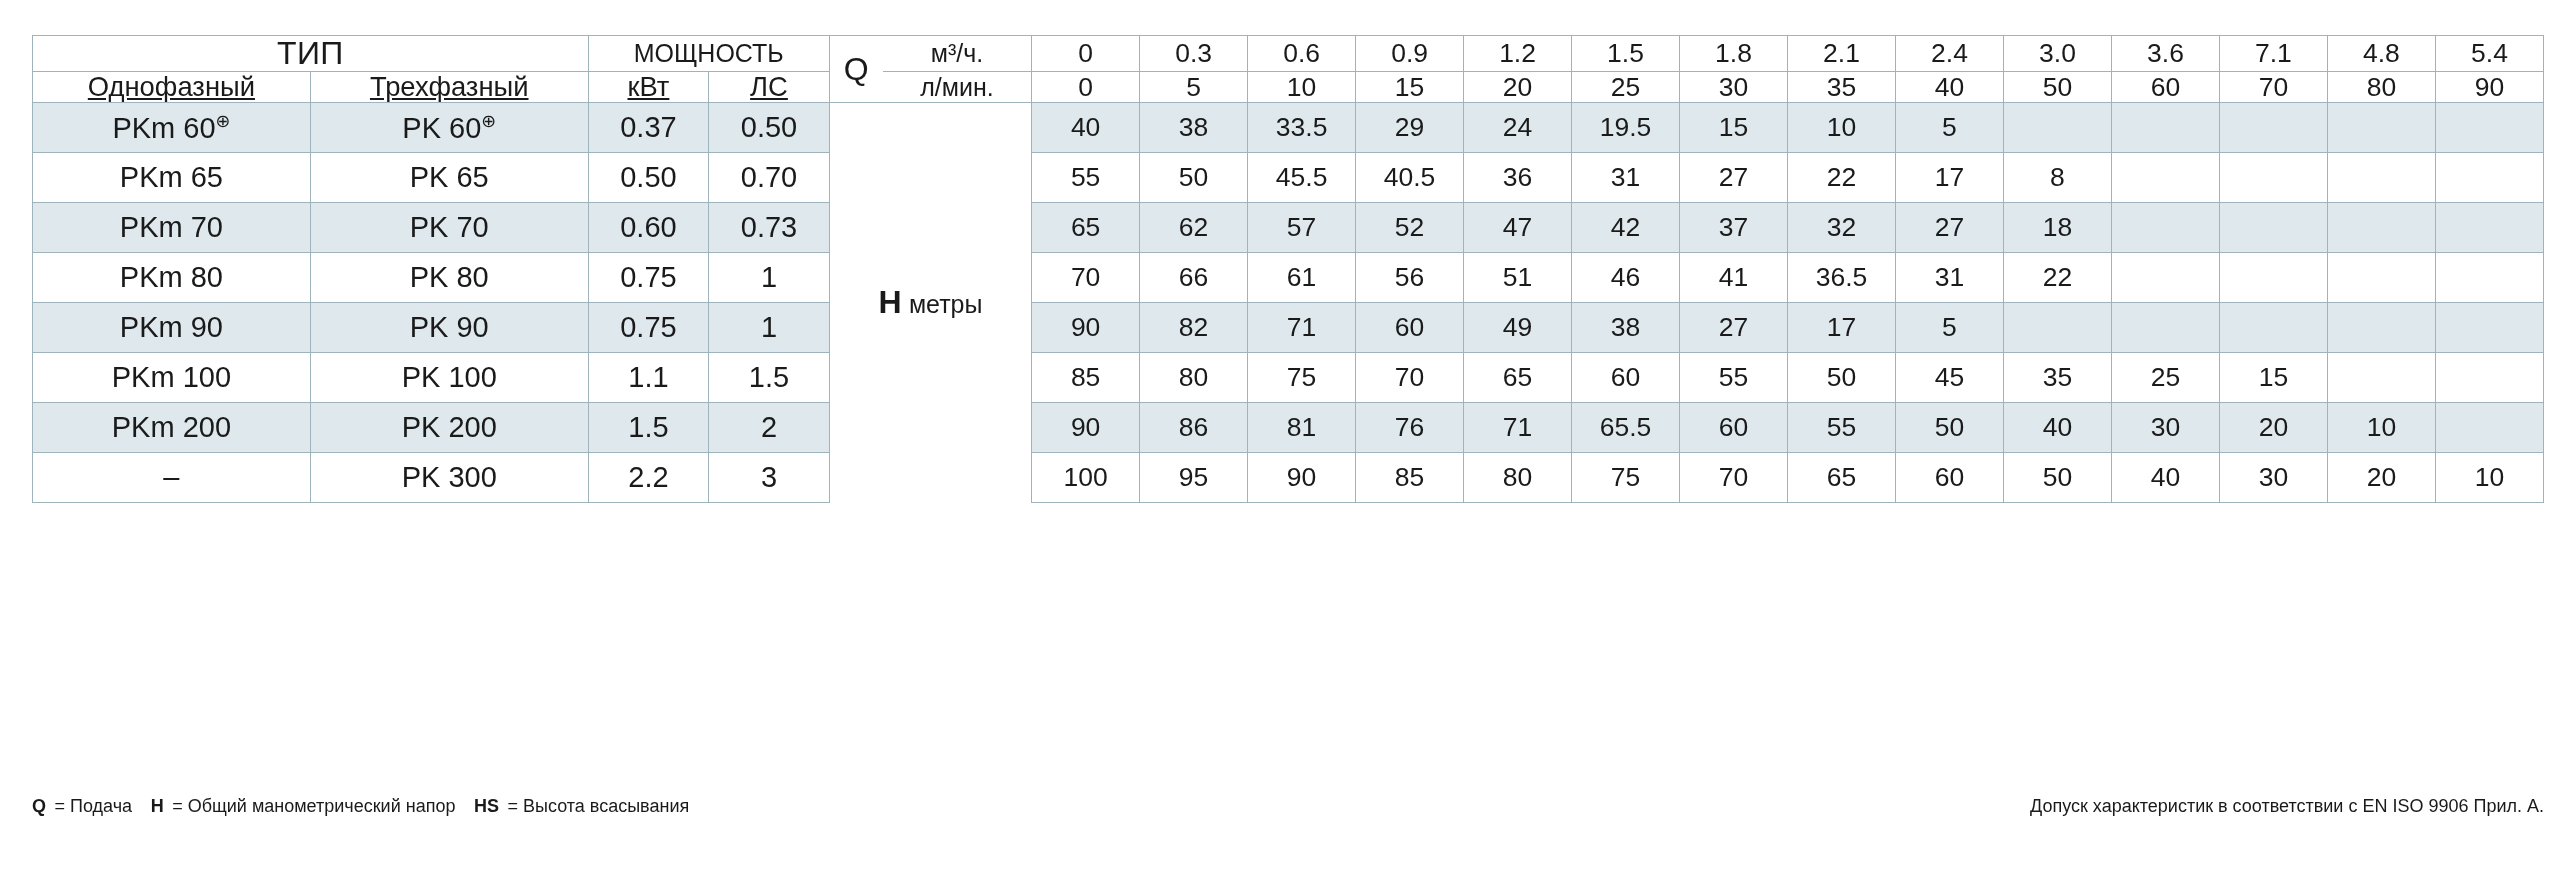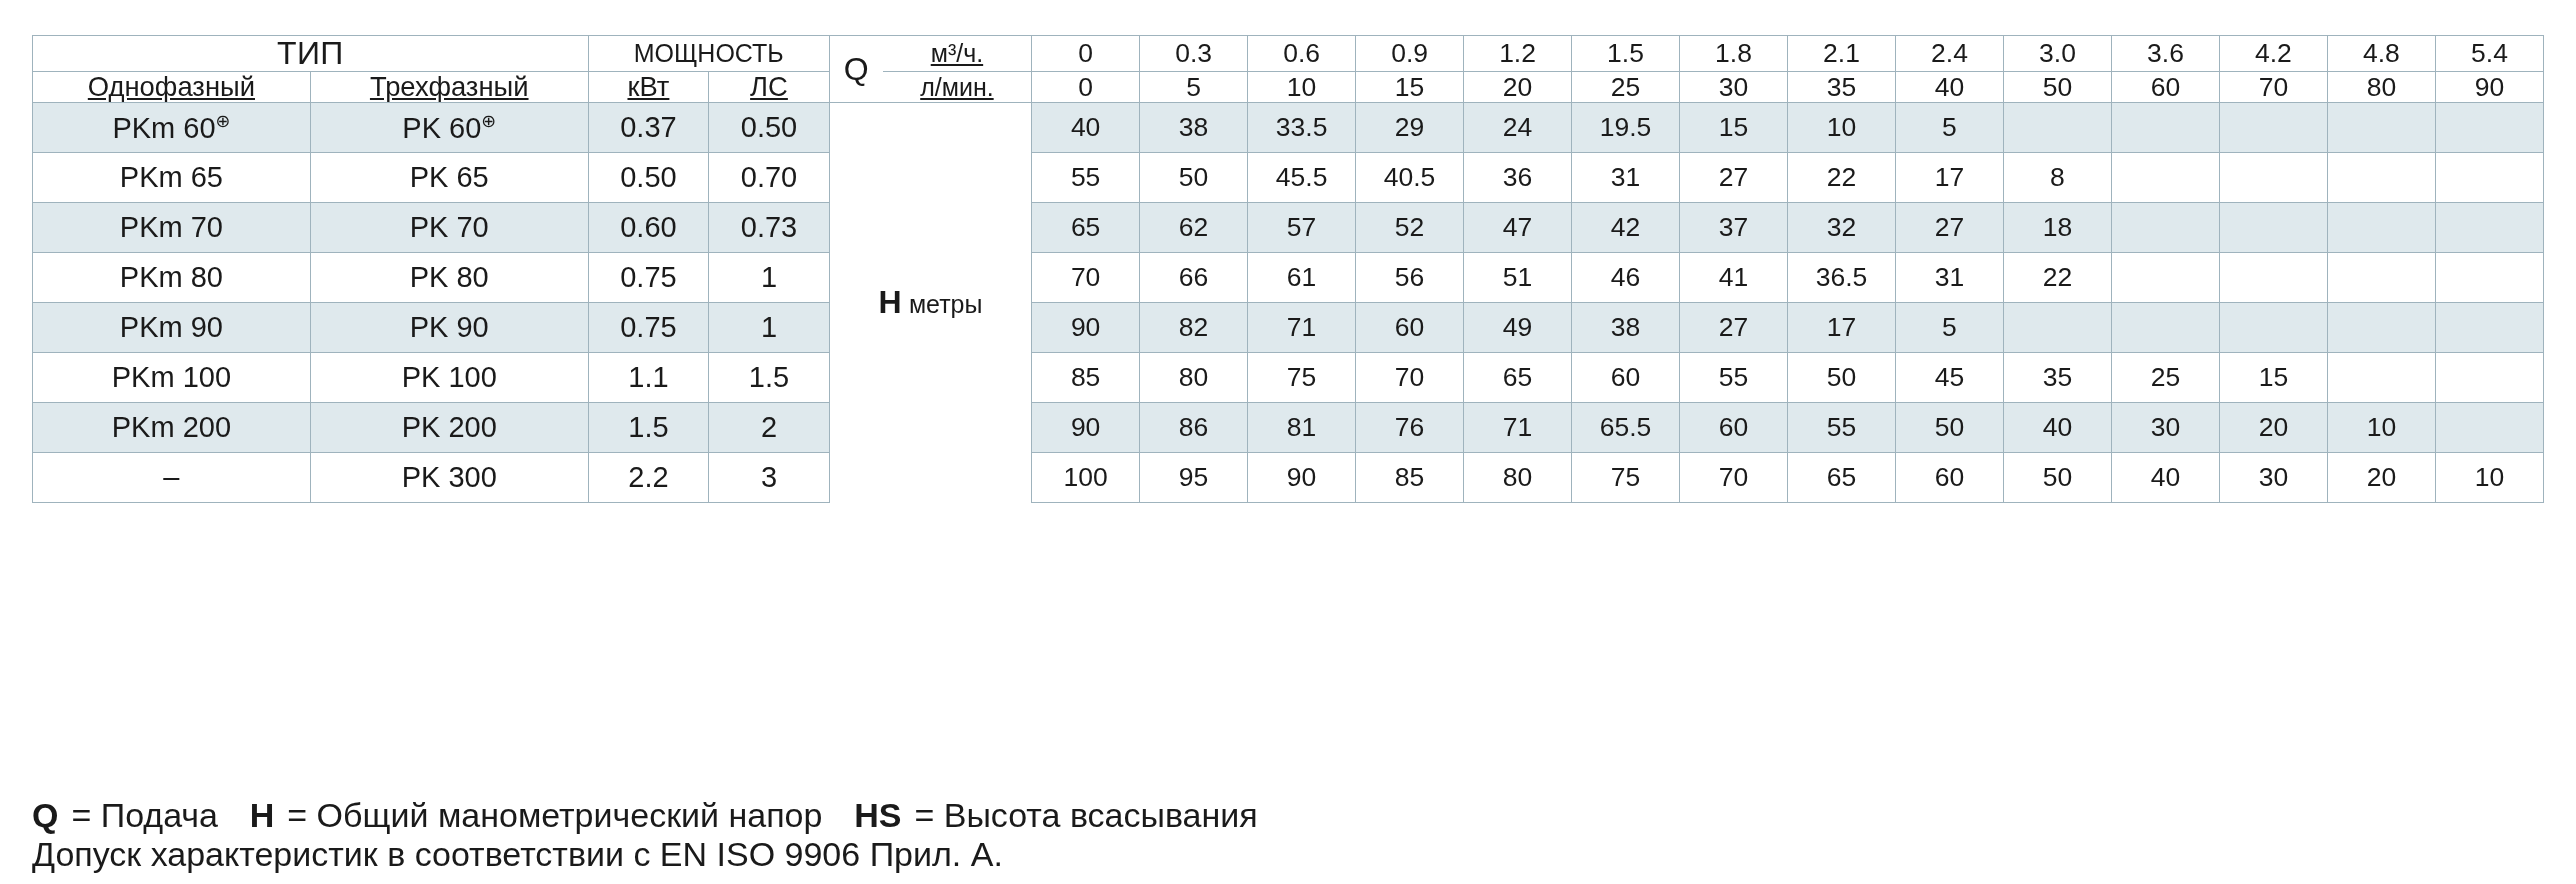--- a/index.html
+++ b/index.html
@@ -49,21 +49,20 @@
   }
   .hdr-pow {
     font-weight: bold;
     font-size: 25px;
   }
   .unit-cell {
     font-size: 25px;
     text-align: right;
     padding-right: 12.4px;
     white-space: nowrap;
-    text-decoration: underline;
   }
   .qcell {
     font-weight: bold;
     font-size: 32px;
     border-right: none !important;
     width: 51px;
   }
   .qcell-wrap {
     display: flex;
     align-items: center;
@@ -103,22 +102,21 @@
   .hsmall { font-size: 25px; }
 
   .footer {
     position: absolute;
     left: 32px;
     right: 32px;
     top: 796px;
     display: flex;
     justify-content: space-between;
     align-items: baseline;
-    font-size: 34px;
-    flex-direction: column;
+    font-size: 18px;
   }
   .footer .lbold { font-weight: bold; }
   .foot-left span { margin-right: 3.5px; }
   .foot-right { text-align: left; }
   .star { font-size: 17.7px; vertical-align: super; }
 </style>
 </head>
 <body>
 
 <div class="sheet">
@@ -161,21 +159,21 @@
         <td class="q-top">0.3</td>
         <td class="q-top">0.6</td>
         <td class="q-top">0.9</td>
         <td class="q-top">1.2</td>
         <td class="q-top">1.5</td>
         <td class="q-top">1.8</td>
         <td class="q-top">2.1</td>
         <td class="q-top">2.4</td>
         <td class="q-top">3.0</td>
         <td class="q-top">3.6</td>
-        <td class="q-top">4.2</td>
+        <td class="q-top">7.1</td>
         <td class="q-top">4.8</td>
         <td class="q-top">5.4</td>
       </tr>
       <tr>
         <td class="hdr-sub">Однофазный</td>
         <td class="hdr-sub">Трехфазный</td>
         <td class="hdr-sub">кВт</td>
         <td class="hdr-sub">ЛС</td>
         <td class="unit-cell unitcol">л/мин.</td>
         <td class="q-bot">0</td>

